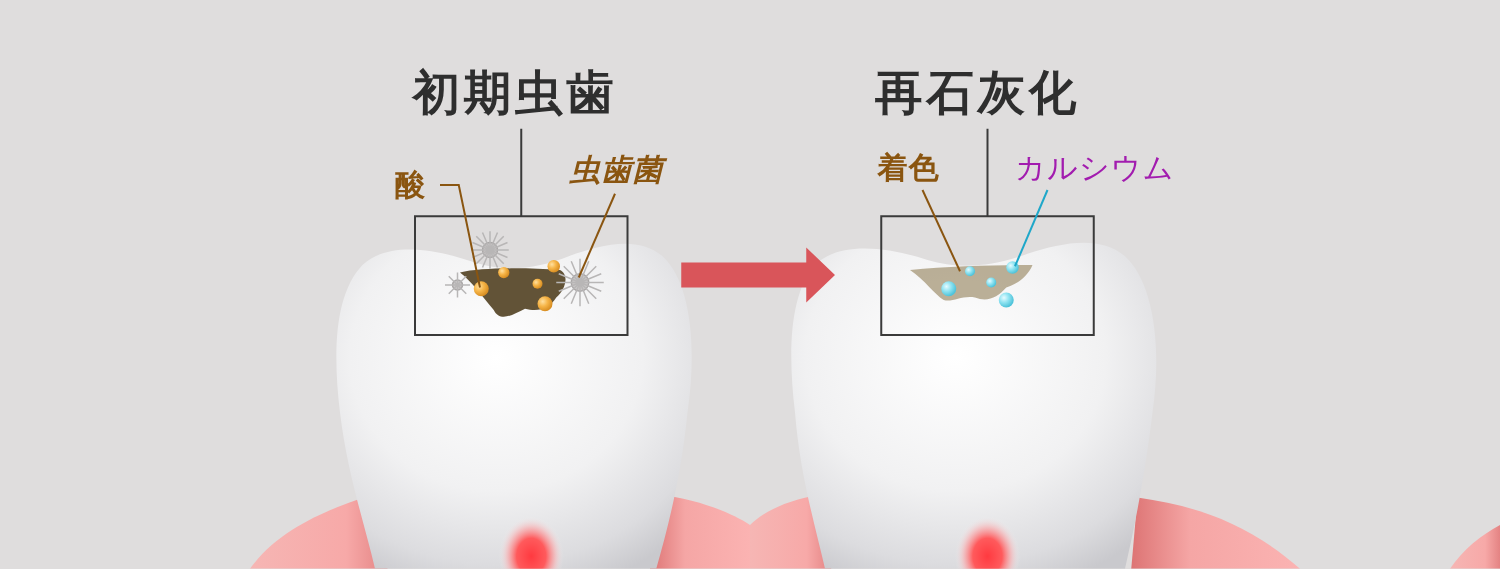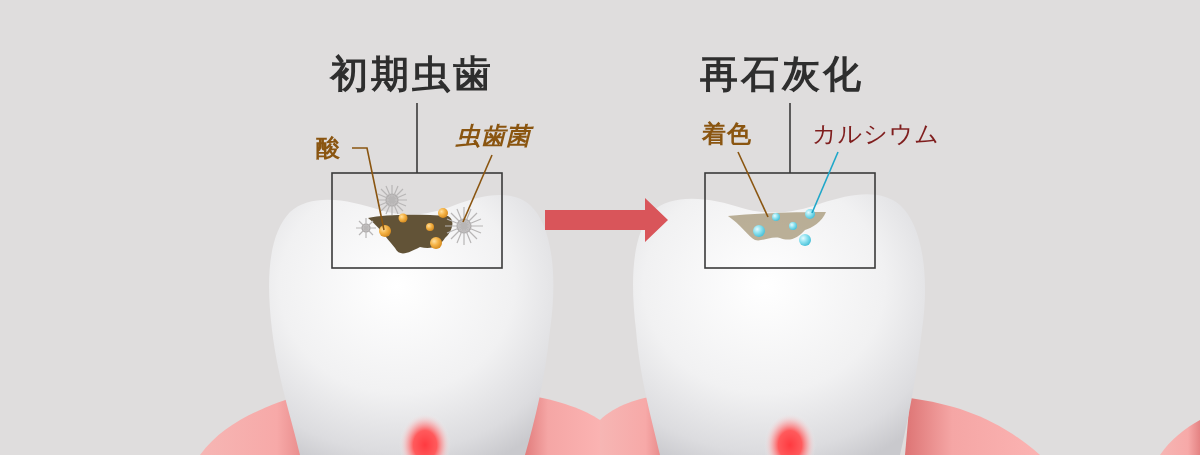--- a/index.html
+++ b/index.html
@@ -13,21 +13,21 @@
     svg.scene { position: absolute; left: 0; top: 0; }
     .title {
       position: absolute; font-size: 38px; font-weight: bold; color: #2e2e2e;
       letter-spacing: 3px; line-height: 1; white-space: nowrap;
     }
     .label {
       position: absolute; font-size: 24px; font-weight: bold; line-height: 1;
       white-space: nowrap; letter-spacing: 1px;
     }
     .label.brown { color: #8a5510; }
-    .label.cyan { color: #7f1d1d; font-weight: normal; }
+    .label.cyan { color: #a21caf; font-weight: normal; }
   </style>
 </head>
 <body>
 
 <div class="stage">
 
   <svg class="scene" width="1200" height="455" viewBox="0 0 1200 455">
     <defs>
       <radialGradient id="toothGrad" cx="0.45" cy="0.35" r="0.75">
         <stop offset="0" stop-color="#ffffff"></stop>

